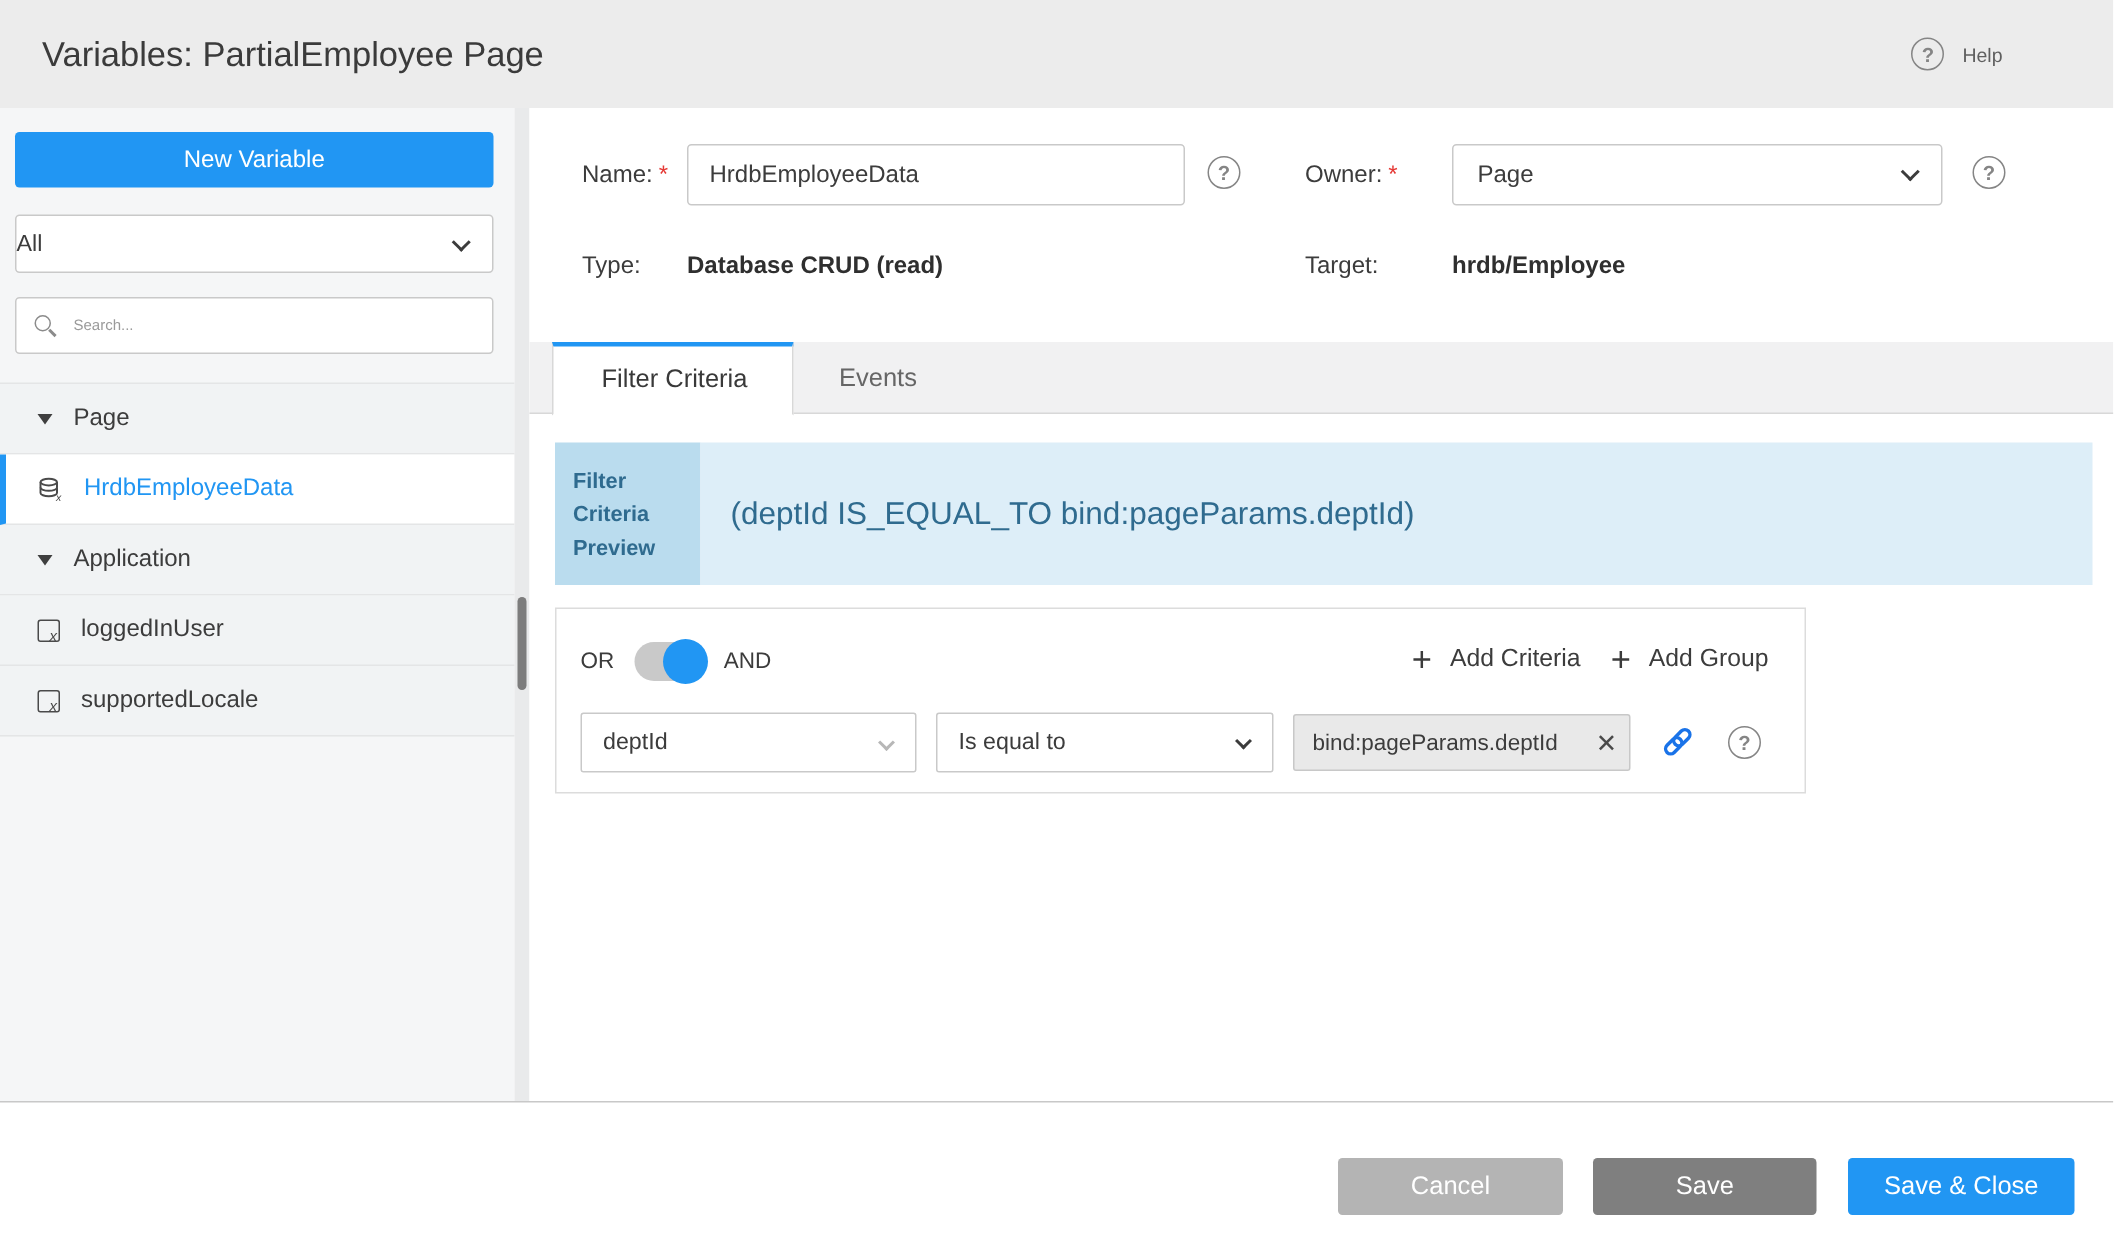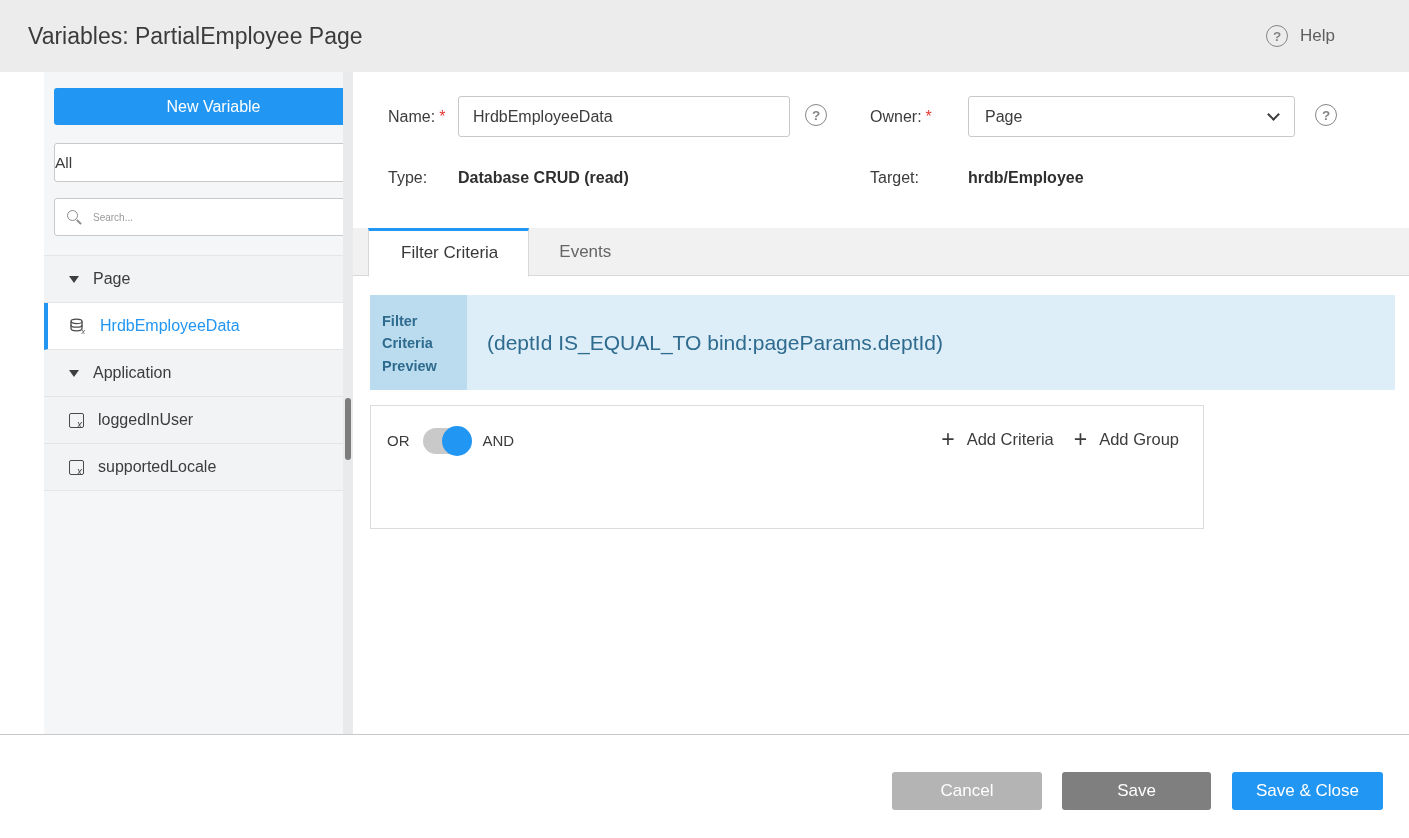--- a/index.html
+++ b/index.html
@@ -4,28 +4,28 @@
 <style>
   html,body{margin:0;padding:0;background:#fff;}
   *{box-sizing:border-box;}
   .root{position:relative;width:1409px;height:838px;background:#fff;
         font-family:"Liberation Sans", sans-serif;color:#3c3c3c;overflow:hidden;}
 
   
   .header{position:absolute;left:0;top:0;width:1409px;height:72px;background:#ececec;}
   .header .title{position:absolute;left:28px;top:0;line-height:72px;font-size:23px;color:#3b3b3b;}
   .help{position:absolute;right:74px;top:0;height:72px;display:flex;align-items:center;gap:12px;cursor:pointer;}
-  .help .help-label{font-size:17px;color:#5f5f5f;}
+  .help .help-label{font-size:13px;color:#5f5f5f;}
 
   .q-circle{display:inline-flex;align-items:center;justify-content:center;width:22px;height:22px;
             border:1.6px solid #858585;border-radius:50%;color:#858585;font-size:13.5px;font-weight:bold;}
   .q-circle::before{content:"?";}
 
   
-  .sidebar{position:absolute;left:0;top:72px;width:343px;height:662px;background:#f5f6f7;margin-left:44px;}
+  .sidebar{position:absolute;left:0;top:72px;width:343px;height:662px;background:#f5f6f7;}
   .btn-new{position:absolute;left:10px;top:16px;width:319px;height:37px;background:#2196f3;border:none;
            border-radius:3px;color:#fff;font-size:16px;font-family:inherit;cursor:pointer;}
   .sel-all{position:absolute;left:10px;top:71px;width:319px;height:39px;background:#fff;border:1px solid #c9c9c9;
            border-radius:3px;font-size:15.5px;color:#3c3c3c;line-height:37px;cursor:pointer;}
   .chev{width:9px;height:9px;border-right:2px solid #3c3c3c;border-bottom:2px solid #3c3c3c;
         transform:rotate(45deg);display:inline-block;}
   .chev.abs{position:absolute;right:16px;top:13px;}
   .chev.light{border-color:#b7b7b7;}
   .search-box{position:absolute;left:10px;top:126px;width:319px;height:38px;background:#fff;border:1px solid #c9c9c9;
               border-radius:3px;display:flex;align-items:center;padding-left:12px;}
@@ -209,20 +209,43 @@
         <span class="addbtn">
           <span class="plus-icon"></span>
           <span class="albl">Add Criteria</span>
         </span>
         <span class="addbtn">
           <span class="plus-icon"></span>
           <span class="albl">Add Group</span>
         </span>
       </div>
 
+      <div class="crow">
+        <div class="csel">
+          <span>deptId</span>
+          <span class="chev light" style="position:absolute;right:15px;top:15px;width:8px;height:8px;"></span>
+        </div>
+        <div class="csel" style="width:225px;">
+          <span>Is equal to</span>
+          <span class="chev" style="position:absolute;right:15px;top:14px;"></span>
+        </div>
+        <div class="token">
+          <span class="tval">bind:pageParams.deptId</span>
+          <span class="x-icon"></span>
+        </div>
+        <span class="link-icon">
+          <svg width="23" height="23" viewBox="0 0 24 24" fill="none" stroke="#1a73e8" stroke-width="2.4" stroke-linecap="round">
+            <g transform="rotate(-45 12 12)">
+              <rect x="1.5" y="8.5" width="13" height="7" rx="3.5"></rect>
+              <rect x="9.5" y="8.5" width="13" height="7" rx="3.5"></rect>
+            </g>
+          </svg>
+        </span>
+        <span class="q-circle"></span>
+      </div>
     </div>
   </div>
 
   <div class="footer">
     <button class="fbtn btn-cancel">Cancel</button>
     <button class="fbtn btn-save">Save</button>
     <button class="fbtn btn-saveclose">Save &amp; Close</button>
   </div>
 
 </div>

